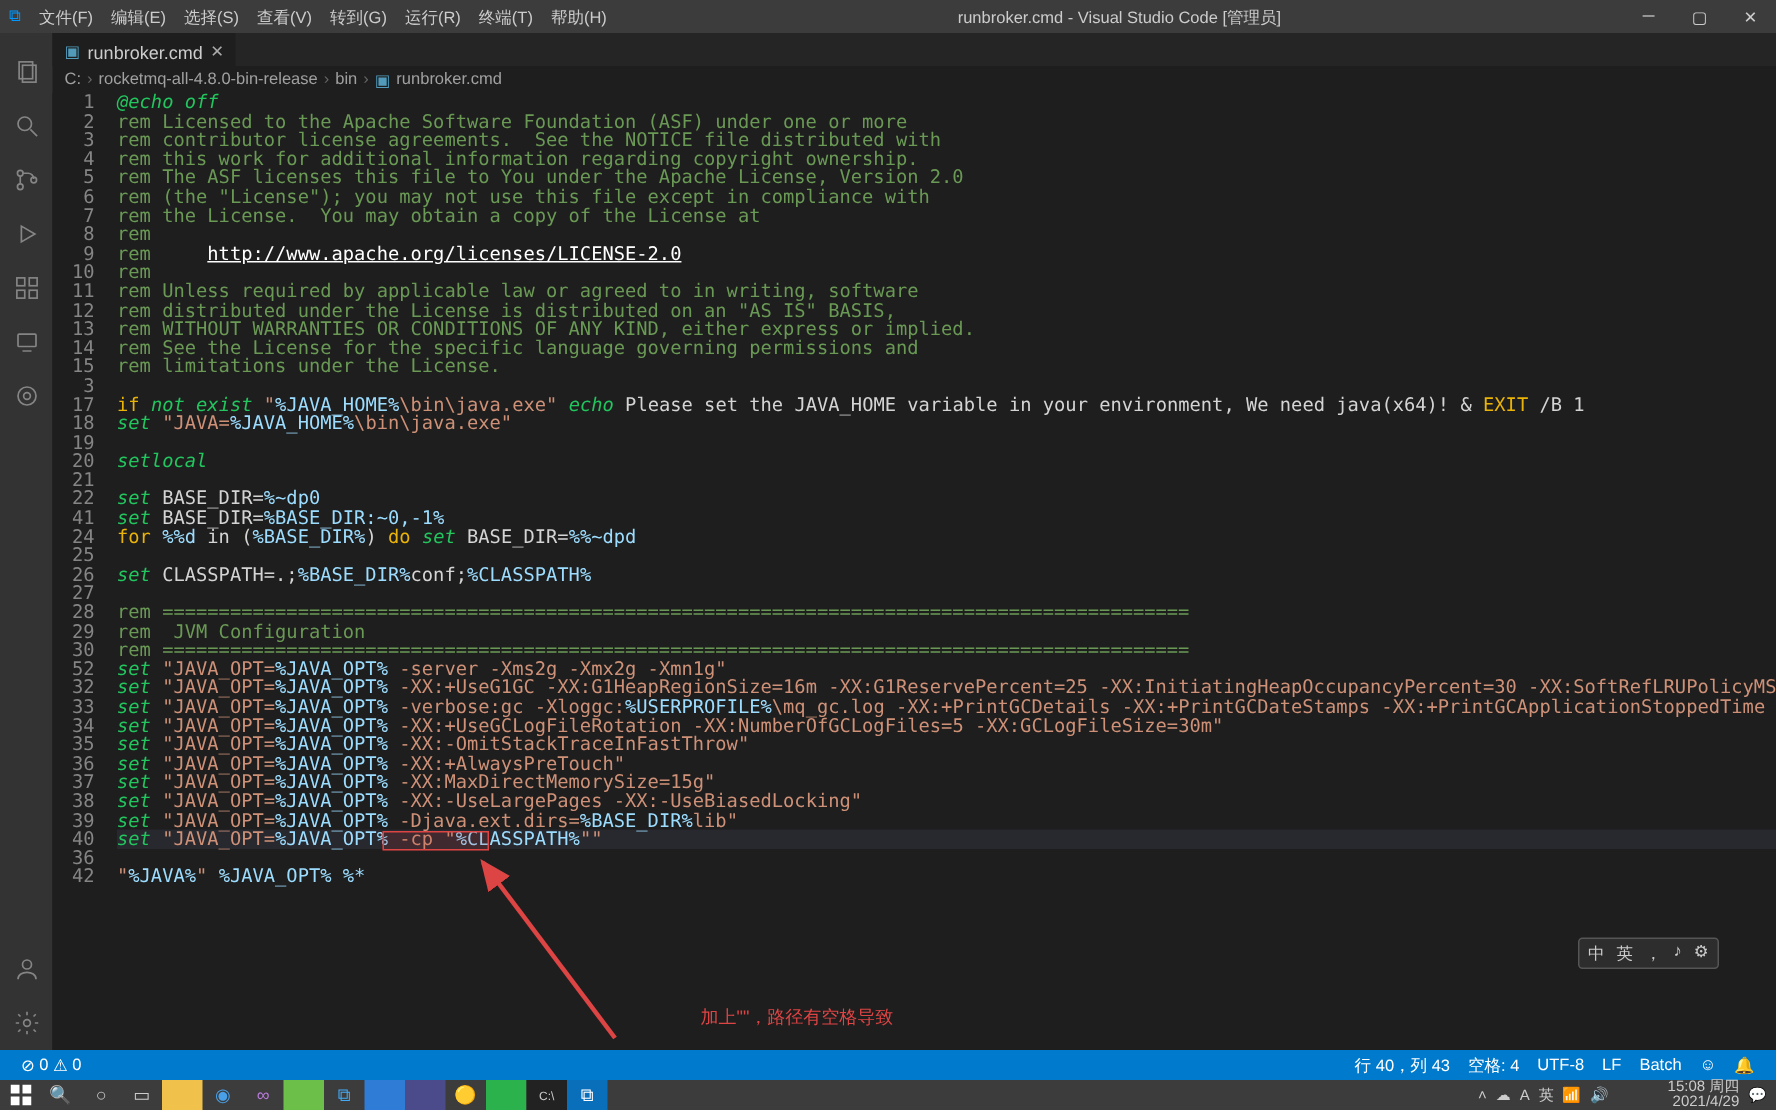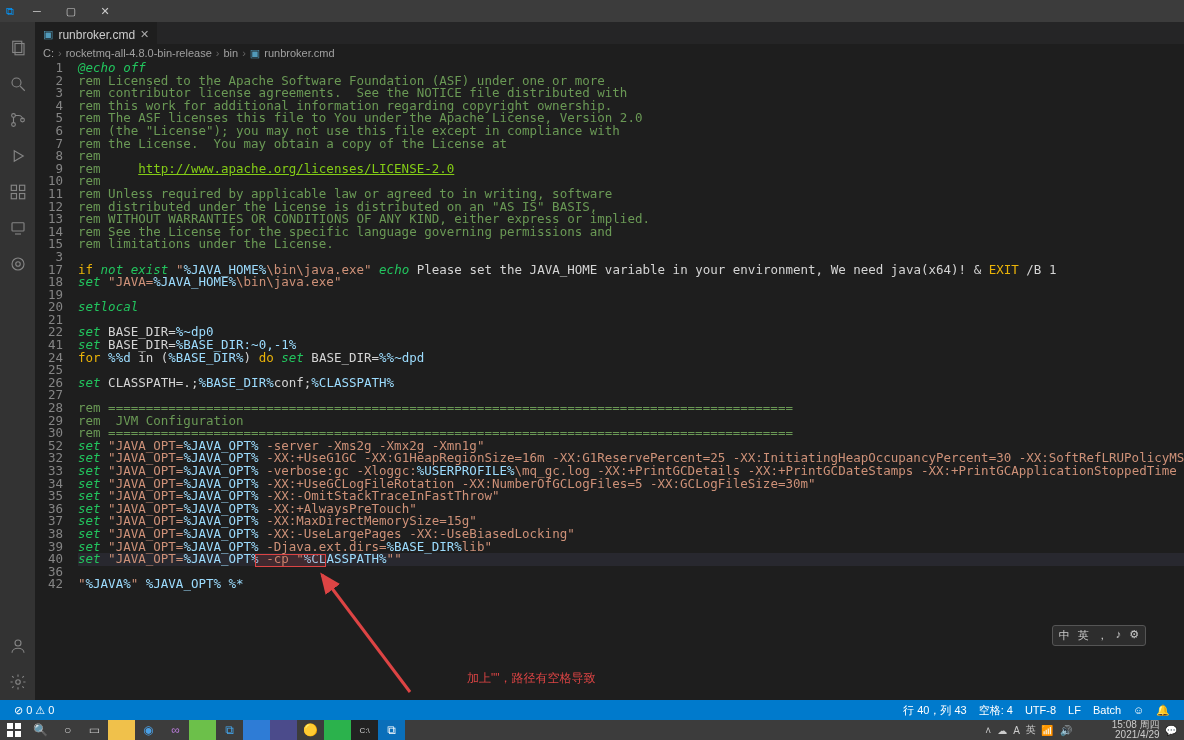--- a/index.html
+++ b/index.html
@@ -105,21 +105,21 @@
   color: #d4d4d4;
   padding-left: 5px;
   white-space:pre;
 }
 .code div{ height:12.6px;}
 .k-com { color:#6a9955;}
 .k-blue { color:#22c55e;font-style:italic;}
 .k-str { color:#ce9178;}
 .k-var { color:#9cdcfe;}
 .k-key { color:#eab308;}
-.k-link { color:#84cc16; text-decoration:underline;margin-top:36px;}
+.k-link { color:#ffffff; text-decoration:underline;margin-top:36px;}
 .highlight-box {
   position:absolute;
   border:1px solid #d44;
   background:rgba(200,50,50,0.15);
 }
 .statusbar {
   height: 20px;
   background: #007acc;
   color: #fff;
   font-size: 11px;
@@ -152,20 +152,31 @@
   padding:2px 6px;
   font-size:11px;
   color:#ccc;
 }
 </style>
 </head>
 <body>
 
 <div class="titlebar">
   <span class="vscode-icon">⧉</span>
+  <div class="menus">
+    <span>文件(F)</span>
+    <span>编辑(E)</span>
+    <span>选择(S)</span>
+    <span>查看(V)</span>
+    <span>转到(G)</span>
+    <span>运行(R)</span>
+    <span>终端(T)</span>
+    <span>帮助(H)</span>
+  </div>
+  <div class="title-text">runbroker.cmd - Visual Studio Code [管理员]</div>
   <div class="win-controls">
     <span>─</span>
     <span>▢</span>
     <span>✕</span>
   </div>
 </div>
 
 <div class="main">
 
   <div class="sidebar">

